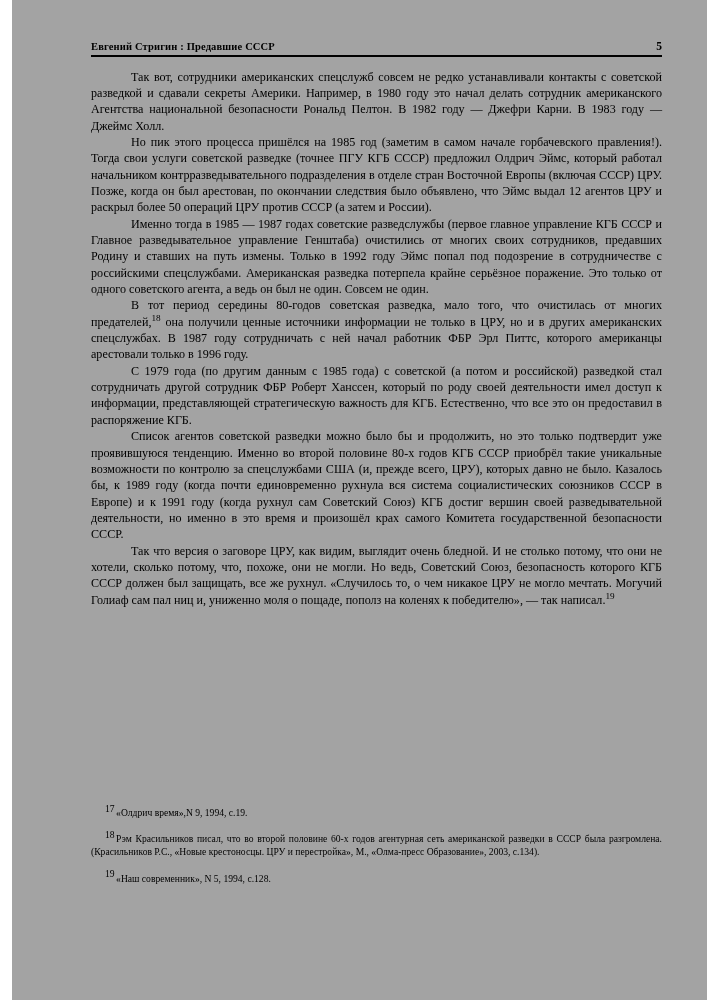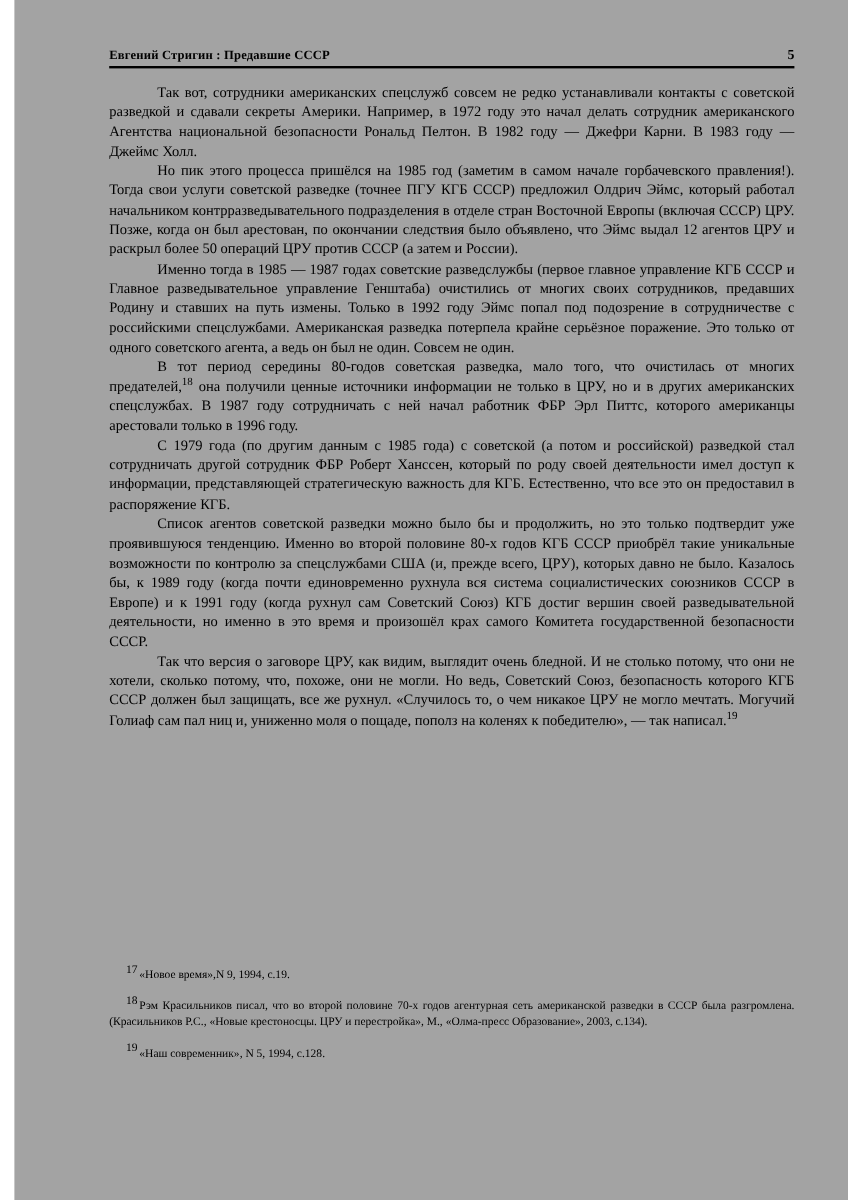--- a/index.html
+++ b/index.html
@@ -104,42 +104,42 @@
   <div class="page-inner">
 
     <div class="header-row">
       <span class="header-title">Евгений Стригин : Предавшие СССР</span>
       <span class="header-pageno">5</span>
     </div>
     <div class="header-rule"></div>
 
     <div class="body">
 
-      <p>Так вот, сотрудники американских спецслужб совсем не редко устанавливали контакты с советской разведкой и сдавали секреты Америки. Например, в 1972 году это начал делать сотрудник американского Агентства национальной безопасности Рональд Пелтон. В 1982 году — Джефри Карни. В 1983 году — Джеймс Холл.</p>
+      <p>Так вот, сотрудники американских спецслужб совсем не редко устанавливали контакты с советской разведкой и сдавали секреты Америки. Например, в 1980 году это начал делать сотрудник американского Агентства национальной безопасности Рональд Пелтон. В 1982 году — Джефри Карни. В 1983 году — Джеймс Холл.</p>
 
       <p>Но пик этого процесса пришёлся на 1985 год (заметим в самом начале горбачевского правления!). Тогда свои услуги советской разведке (точнее ПГУ КГБ СССР) предложил Олдрич Эймс, который работал начальником контрразведывательного подразделения в отделе стран Восточной Европы (включая СССР) ЦРУ. Позже, когда он был арестован, по окончании следствия было объявлено, что Эймс выдал 12 агентов ЦРУ и раскрыл более 50 операций ЦРУ против СССР (а затем и России).</p>
 
 
       <p>Именно тогда в 1985 — 1987 годах советские разведслужбы (первое главное управление КГБ СССР и Главное разведывательное управление Генштаба) очистились от многих своих сотрудников, предавших Родину и ставших на путь измены. Только в 1992 году Эймс попал под подозрение в сотрудничестве с российскими спецслужбами. Американская разведка потерпела крайне серьёзное поражение. Это только от одного советского агента, а ведь он был не один. Совсем не один.</p>
 
 
       <p><span>В тот период середины 80-годов советская разведка, мало того, что очистилась от многих предателей,</span><span class="fnref">18</span><span> она получили ценные источники информации не только в ЦРУ, но и в других американских спецслужбах. В 1987 году сотрудничать с ней начал работник ФБР Эрл Питтс, которого американцы арестовали только в 1996 году.</span></p>
 
       <p>С 1979 года (по другим данным с 1985 года) с советской (а потом и российской) разведкой стал сотрудничать другой сотрудник ФБР Роберт Ханссен, который по роду своей деятельности имел доступ к информации, представляющей стратегическую важность для КГБ. Естественно, что все это он предоставил в распоряжение КГБ.</p>
 
       <p>Список агентов советской разведки можно было бы и продолжить, но это только подтвердит уже проявившуюся тенденцию. Именно во второй половине 80-х годов КГБ СССР приобрёл такие уникальные возможности по контролю за спецслужбами США (и, прежде всего, ЦРУ), которых давно не было. Казалось бы, к 1989 году (когда почти единовременно рухнула вся система социалистических союзников СССР в Европе) и к 1991 году (когда рухнул сам Советский Союз) КГБ достиг вершин своей разведывательной деятельности, но именно в это время и произошёл крах самого Комитета государственной безопасности СССР.</p>
 
       <p><span>Так что версия о заговоре ЦРУ, как видим, выглядит очень бледной. И не столько потому, что они не хотели, сколько потому, что, похоже, они не могли. Но ведь, Советский Союз, безопасность которого КГБ СССР должен был защищать, все же рухнул. «Случилось то, о чем никакое ЦРУ не могло мечтать. Могучий Голиаф сам пал ниц и, униженно моля о пощаде, пополз на коленях к победителю», — так написал.</span><span class="fnref">19</span></p>
 
     </div>
   </div>
 
   <div class="footnotes">
 
-    <p class="fn"><span class="fn-num">17</span><span>«Новое время»,N 9, 1994, с.19.</span></p>
+    <p class="fn"><span class="fn-num">17</span><span>«Олдрич время»,N 9, 1994, с.19.</span></p>
 
-    <p class="fn"><span class="fn-num">18</span><span>Рэм Красильников писал, что во второй половине 70-х годов агентурная сеть американской разведки в СССР была разгромлена. (Красильников Р.С., «Новые крестоносцы. ЦРУ и перестройка», М., «Олма-пресс Образование», 2003, с.134).</span></p>
+    <p class="fn"><span class="fn-num">18</span><span>Рэм Красильников писал, что во второй половине 60-х годов агентурная сеть американской разведки в СССР была разгромлена. (Красильников Р.С., «Новые крестоносцы. ЦРУ и перестройка», М., «Олма-пресс Образование», 2003, с.134).</span></p>
 
     <p class="fn"><span class="fn-num">19</span><span>«Наш современник», N 5, 1994, с.128.</span></p>
 
   </div>
 
 </div>
 
 </body></html>

